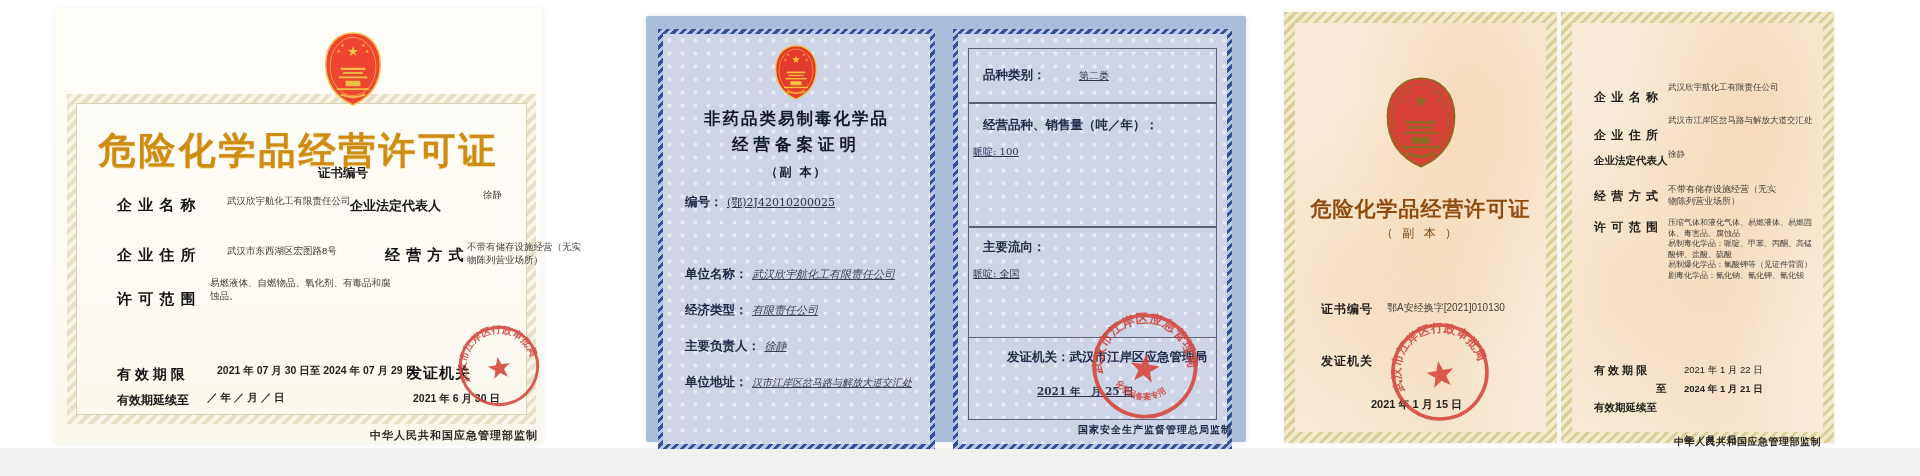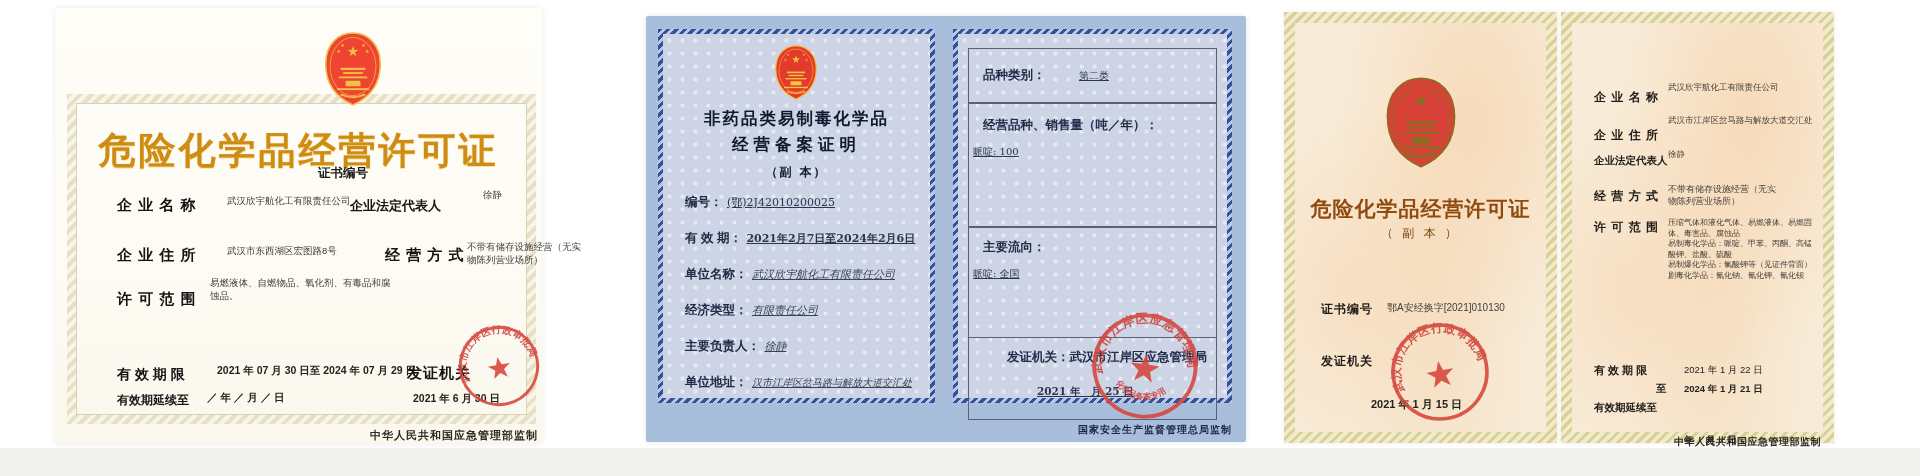--- a/index.html
+++ b/index.html
@@ -36,21 +36,21 @@
   .c1-label-sm { position:absolute; font-size:13px; font-weight:bold; color:#141414; }
   .c1-value  { position:absolute; font-size:9.5px; color:#3c3c38; line-height:13px; }
   .c1-footer { position:absolute; right:4px; top:420px; font-size:11px; font-weight:bold; color:#2e2a24; letter-spacing:1px; }
 
   
   #cert2 {
     position:absolute; left:646px; top:16px; width:600px; height:426px;
     background:#a9bedb; box-shadow:0 0 5px rgba(0,0,0,0.10); border-radius:2px;
   }
   .c2-page {
-    position:absolute; top:13px; height:374px; box-sizing:border-box;
+    position:absolute; top:13px; height:420px; box-sizing:border-box;
     background-color:#ccd4e6;
     background-image:radial-gradient(circle, rgba(255,255,255,0.5) 1.5px, transparent 2.6px);
     background-size:13px 13px;
     border:5px solid;
     border-image:repeating-linear-gradient(135deg,#34519c 0 3px,#b9c6e4 3px 6px) 5;
   }
   #c2-left  { left:12px;  width:277px; }
   #c2-right { left:307px; width:279px; }
   .c2-title { position:absolute; width:100%; text-align:center; font-family:"DejaVu Serif", serif;
               font-weight:bold; color:#10182e; }
@@ -170,24 +170,20 @@
           <use href="#emblem-sym"></use>
         </svg>
       <div class="c2-title" style="top:74px; font-size:16.5px; letter-spacing:2px;">非药品类易制毒化学品</div>
       <div class="c2-title" style="top:100px; font-size:16.5px; letter-spacing:5px;">经营备案证明</div>
       <div class="c2-title" style="top:130px; font-size:12px; letter-spacing:2px;">（副  本）</div>
 
       <div class="abs" style="left:22px; top:158px;">
         <span class="c2-row-label">编号：</span>
         <span class="c2-row-value">(鄂)2J42010200025</span>
       </div>
-      <div class="abs" style="left:22px; top:194px;">
-        <span class="c2-row-label">有 效 期：</span>
-        <span class="c2-row-value" style="font-weight:bold;">2021年2月7日至2024年2月6日</span>
-      </div>
       <div class="abs" style="left:22px; top:230px;">
         <span class="c2-row-label">单位名称：</span>
         <span class="c2-row-value c2-hand">武汉欣宇航化工有限责任公司</span>
       </div>
       <div class="abs" style="left:22px; top:266px;">
         <span class="c2-row-label">经济类型：</span>
         <span class="c2-row-value c2-hand">有限责任公司</span>
       </div>
       <div class="abs" style="left:22px; top:302px;">
         <span class="c2-row-label">主要负责人：</span>

